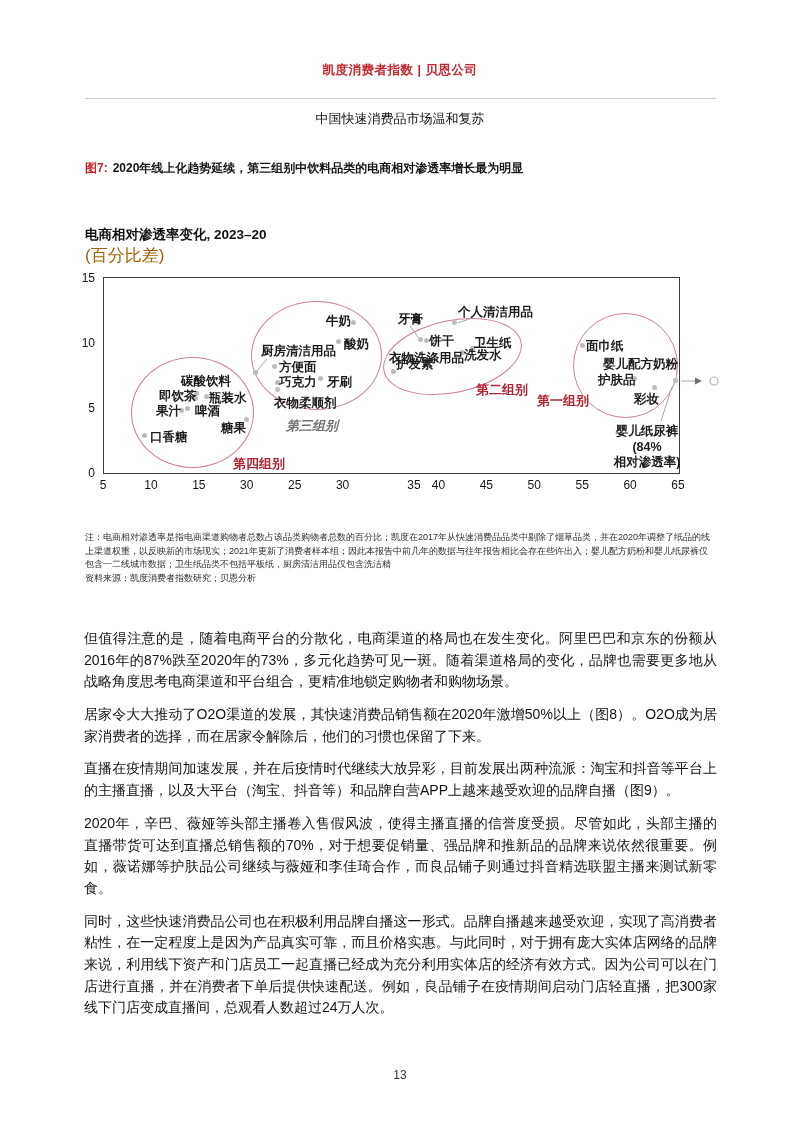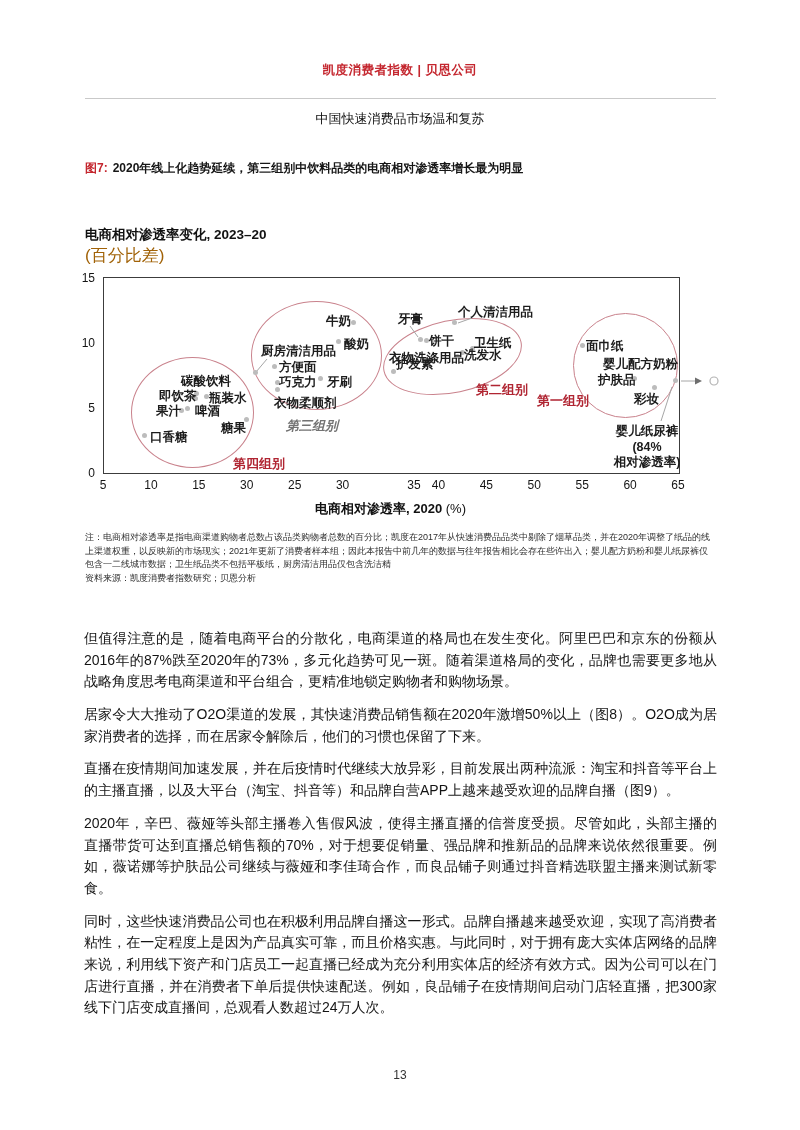--- a/index.html
+++ b/index.html
@@ -132,23 +132,20 @@
       <div class="xtick" style="left: 191.667px;">25</div>
       <div class="xtick" style="left: 239.583px;">30</div>
       <div class="xtick" style="left: 303px; margin-left: 8px;">35</div>
       <div class="xtick" style="left: 335.417px;">40</div>
       <div class="xtick" style="left: 383.333px;">45</div>
       <div class="xtick" style="left: 431.25px;">50</div>
       <div class="xtick" style="left: 479.167px;">55</div>
       <div class="xtick" style="left: 527.083px;">60</div>
       <div class="xtick" style="left: 575px;">65</div>
     </div>
-  <div class="xlabel">
-    <b>电商相对渗透率, 2020</b><span> (%)</span>
-  </div>
 
   <div class="notes">
     <div>注：电商相对渗透率是指电商渠道购物者总数占该品类购物者总数的百分比；凯度在2017年从快速消费品品类中剔除了烟草品类，并在2020年调整了纸品的线上渠道权重，以反映新的市场现实；2021年更新了消费者样本组；因此本报告中前几年的数据与往年报告相比会存在些许出入；婴儿配方奶粉和婴儿纸尿裤仅包含一二线城市数据；卫生纸品类不包括平板纸，厨房清洁用品仅包含洗洁精</div>
     <div>资料来源：凯度消费者指数研究；贝恩分析</div>
   </div>
 
   <div class="body-text" id="paragraphs">
       <p>但值得注意的是，随着电商平台的分散化，电商渠道的格局也在发生变化。阿里巴巴和京东的份额从2016年的87%跌至2020年的73%，多元化趋势可见一斑。随着渠道格局的变化，品牌也需要更多地从战略角度思考电商渠道和平台组合，更精准地锁定购物者和购物场景。</p>
       <p>居家令大大推动了O2O渠道的发展，其快速消费品销售额在2020年激增50%以上（图8）。O2O成为居家消费者的选择，而在居家令解除后，他们的习惯也保留了下来。</p>
       <p>直播在疫情期间加速发展，并在后疫情时代继续大放异彩，目前发展出两种流派：淘宝和抖音等平台上的主播直播，以及大平台（淘宝、抖音等）和品牌自营APP上越来越受欢迎的品牌自播（图9）。</p>

